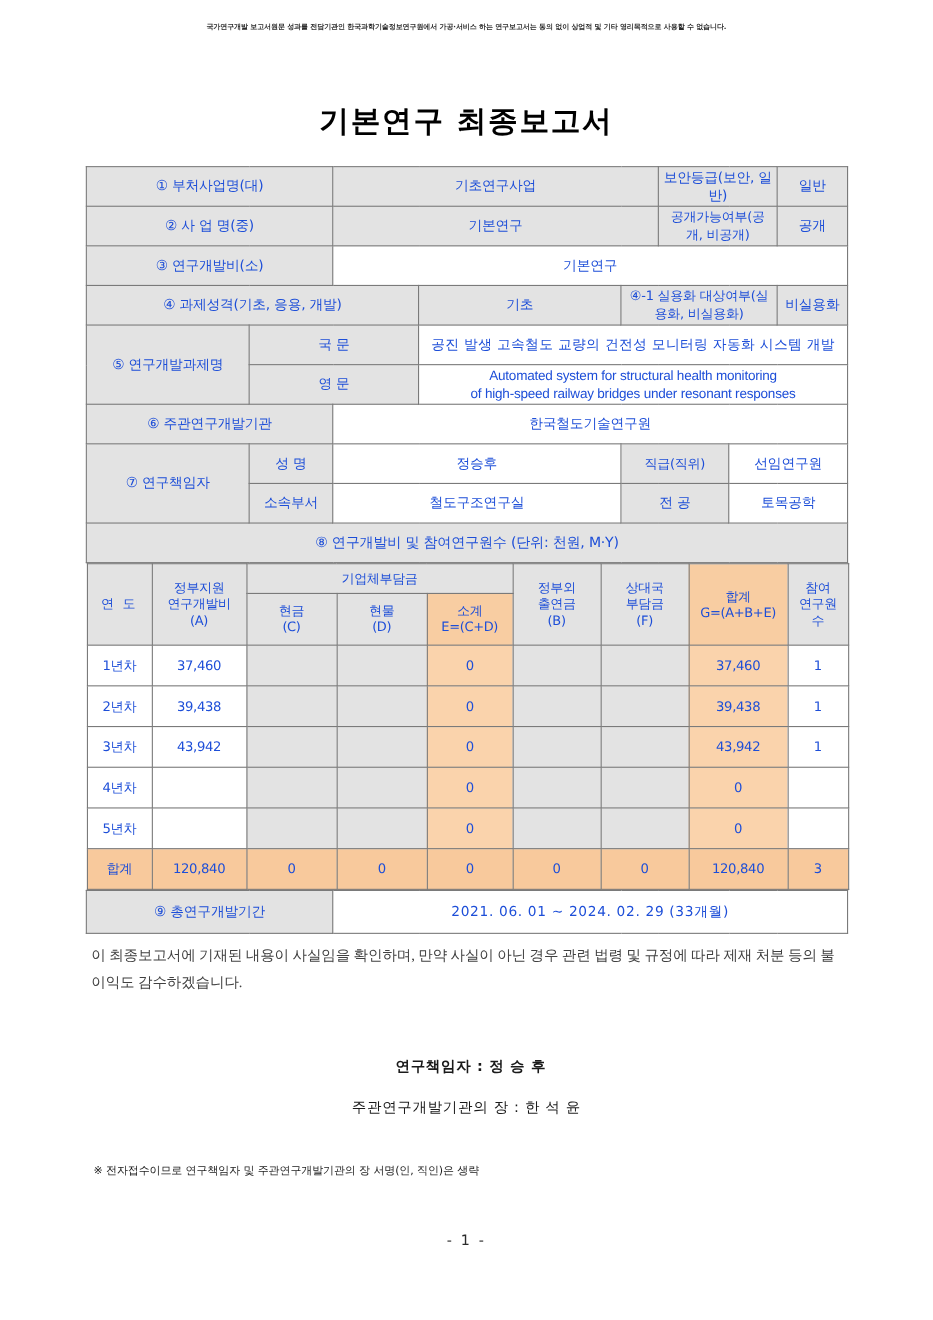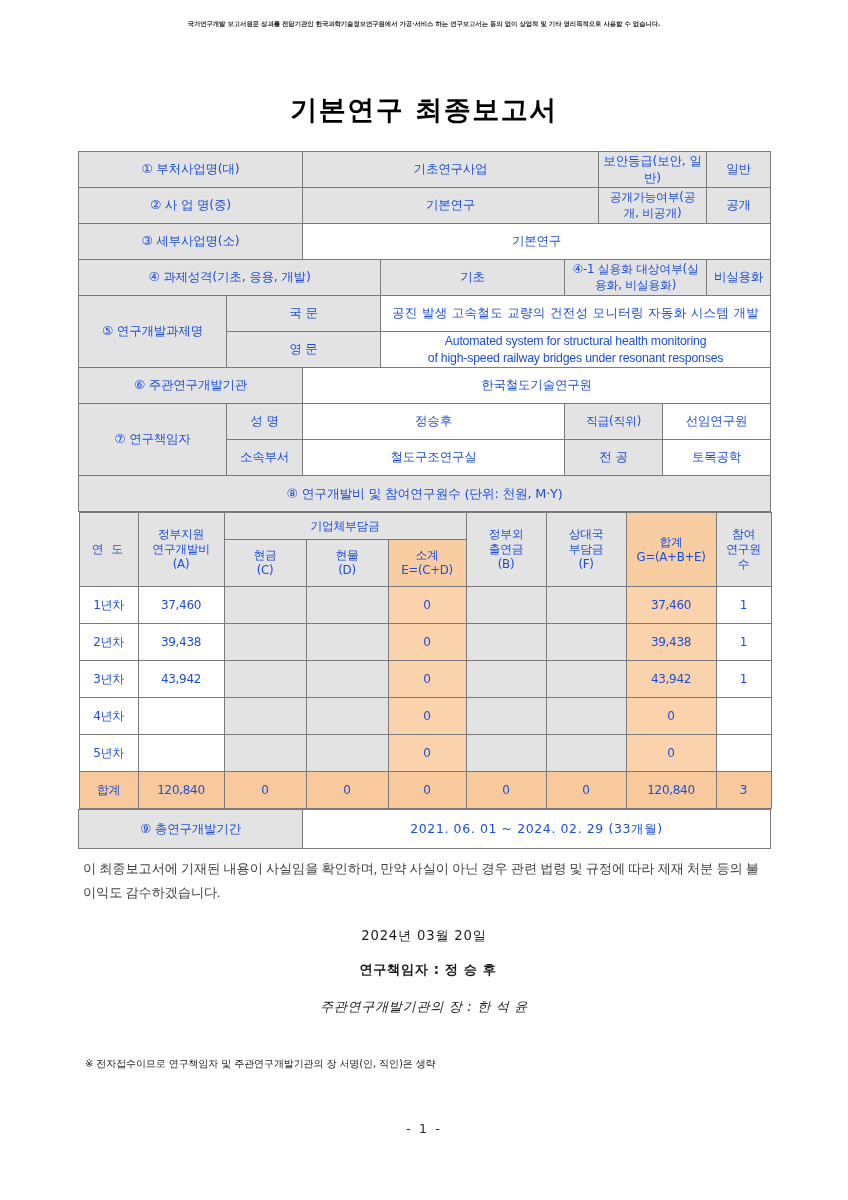--- a/index.html
+++ b/index.html
@@ -165,21 +165,20 @@
     font-weight: bold;
   }
   .sig-org {
     position: absolute;
     top: 998px;
     left: 0;
     width: 848px;
     text-align: center;
     font-size: 13.2px;
     letter-spacing: 0.6px;
-    font-style: italic;
   }
 
   
   .addressee {
     position: absolute;
     top: 1023px;
     left: 85px;
     width: 685px;
     border-bottom: 1.6px solid #1a1a1a;
     padding-bottom: 4px;
@@ -246,21 +245,21 @@
       </tr>
 
       <tr>
         <td class="lbl lbl-left" colspan="2">② 사  업  명(중)</td>
         <td class="lbl" colspan="3">기본연구</td>
         <td class="lbl tight" colspan="2">공개가능여부(공개, 비공개)</td>
         <td class="lbl">공개</td>
       </tr>
 
       <tr>
-        <td class="lbl lbl-left" colspan="2">③ 세부사업명(소)</td>
+        <td class="lbl lbl-left" colspan="2">③ 연구개발비(소)</td>
         <td class="val" colspan="6">기본연구</td>
       </tr>
 
       <tr>
         <td class="lbl lbl-left" colspan="3">④ 과제성격(기초, 응용, 개발)</td>
         <td class="lbl" style="width:97px">기초</td>
         <td class="lbl tight" colspan="3">④-1 실용화 대상여부(실용화, 비실용화)</td>
         <td class="lbl">비실용화</td>
       </tr>
 
@@ -435,21 +434,20 @@
 
       <tr class="period-row">
         <td class="lbl" colspan="2">⑨ 총연구개발기간</td>
         <td class="val" colspan="6" style="letter-spacing:0.6px">2021. 06. 01 ~ 2024. 02. 29 (33개월)</td>
       </tr>
     </tbody>
   </table>
 
   <div class="declaration">이 최종보고서에 기재된 내용이 사실임을 확인하며, 만약 사실이 아닌 경우 관련 법령 및 규정에 따라 제재 처분 등의 불이익도 감수하겠습니다.</div>
 
-  <div class="sig-date">2024년  03월  20일</div>
   <div class="sig-pi">연구책임자 :  정 승 후</div>
   <div class="sig-org">주관연구개발기관의 장 :  한 석 윤</div>
 
 
   <div class="note">※ 전자접수이므로 연구책임자 및 주관연구개발기관의 장 서명(인, 직인)은 생략</div>
 
   <div class="page-number">- 1 -</div>
 
 </div>
 

